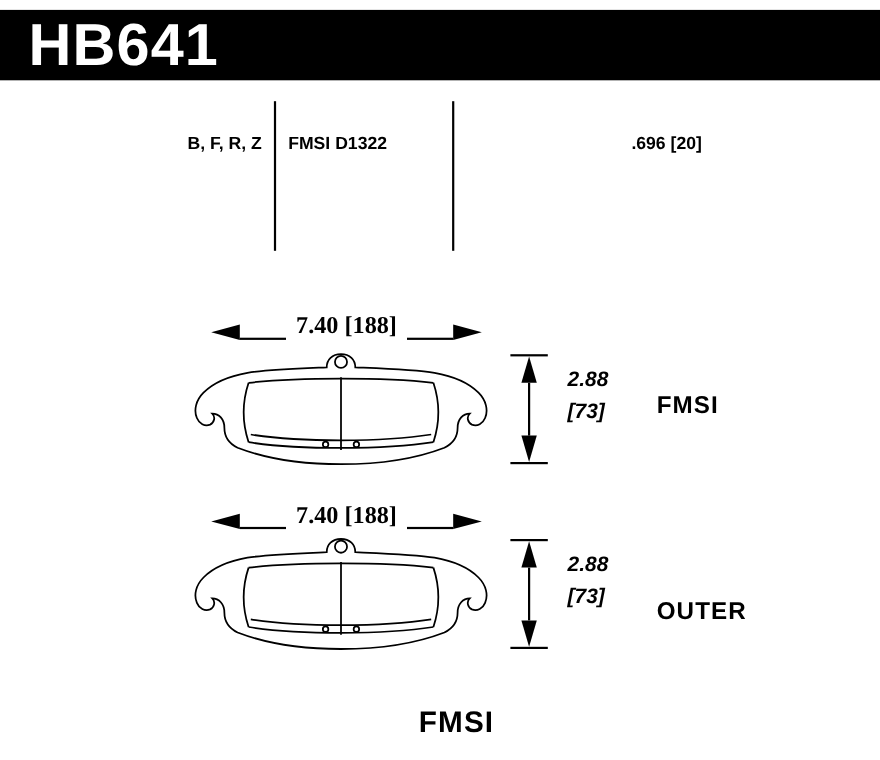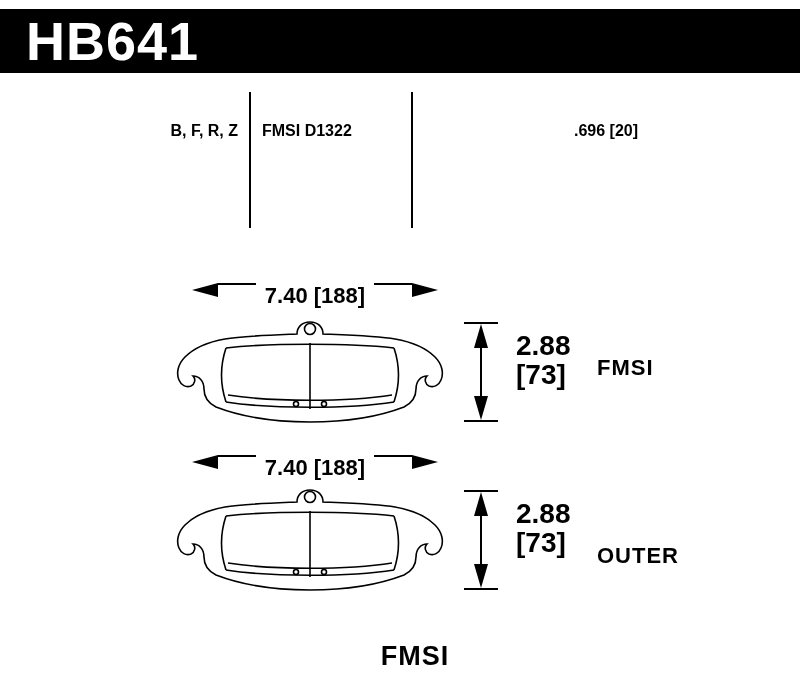--- a/index.html
+++ b/index.html
@@ -18,42 +18,42 @@
   .part-number{font-size:54px;letter-spacing:1px;line-height:64px;}
   
   .spec-text{position:absolute;top:110px;font-size:16px;white-space:nowrap;margin-top:12px;}
   .spec-compounds{left:92px;width:146px;text-align:right;}
   .spec-fmsi{left:262px;}
   .spec-thickness{left:574px;}
   .vdivider{position:absolute;top:92px;height:136px;width:2px;background:var(--line-color,#000);}
   .vdivider.d1{left:249px;}
   .vdivider.d2{left:411px;}
   
-  .hdim{position:absolute;left:192px;width:246px;height:26px;display:flex;align-items:flex-start;}
+  .hdim{position:absolute;left:192px;width:246px;height:26px;display:flex;align-items:flex-end;font-family:Liberation Serif, serif;}
   .hdim.inner{top:283px;}
   .hdim.outer{top:455px;}
   .hdim .hline{flex:1;height:2px;background:var(--line-color,#000);}
   .arrow-left{width:0;height:0;border-top:7px solid transparent;border-bottom:7px solid transparent;border-right:26px solid var(--line-color,#000);}
   .arrow-right{width:0;height:0;border-top:7px solid transparent;border-bottom:7px solid transparent;border-left:26px solid var(--line-color,#000);}
   .dim-label{padding:0 9px;font-size:22px;white-space:nowrap;}
   
   .pad-svg{position:absolute;left:170px;width:280px;height:112px;}
   .pad-svg.inner{top:318px;}
   .pad-svg.outer{top:486px;}
   #pad-shape path,#pad-shape circle{stroke:#000;stroke-width:1.6;fill:none;}
   
   .vdim{position:absolute;left:464px;width:34px;height:100px;display:flex;flex-direction:column;align-items:center;}
   .vdim.inner{top:322px;}
   .vdim.outer{top:490px;}
   .vdim .cap{width:34px;height:2px;background:var(--line-color,#000);}
   .vdim .vline{flex:1;width:2px;background:var(--line-color,#000);}
   .arrow-up{width:0;height:0;border-left:7px solid transparent;border-right:7px solid transparent;border-bottom:24px solid var(--line-color,#000);}
   .arrow-down{width:0;height:0;border-left:7px solid transparent;border-right:7px solid transparent;border-top:24px solid var(--line-color,#000);}
   
-  .vdim-text{position:absolute;left:516px;font-size:28px;line-height:29px;}
+  .vdim-text{position:absolute;left:516px;font-size:19px;line-height:29px;font-style:italic;}
   .vdim-text.inner{top:331px;}
   .vdim-text.outer{top:499px;}
   
   .pos-label{position:absolute;left:597px;font-size:22px;letter-spacing:1px;white-space:nowrap;}
   .pos-label.inner{top:355px;}
   .pos-label.outer{top:523px;margin-top:20px;}
   
   .vehicle-make{position:absolute;left:330px;width:170px;top:641px;text-align:center;font-size:27px;letter-spacing:1px;}
 </style>
 </head>

